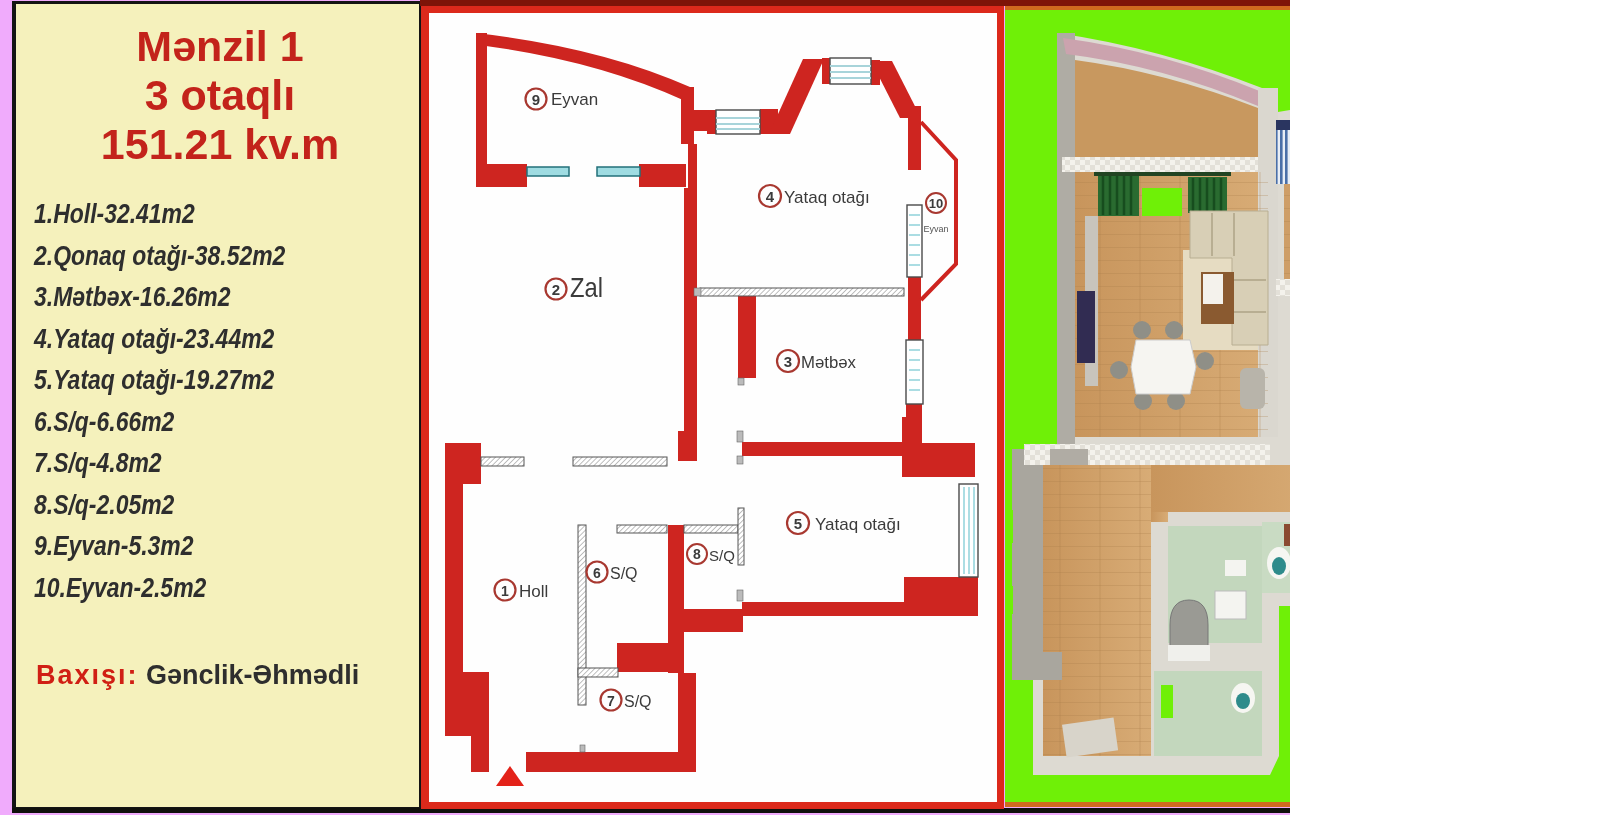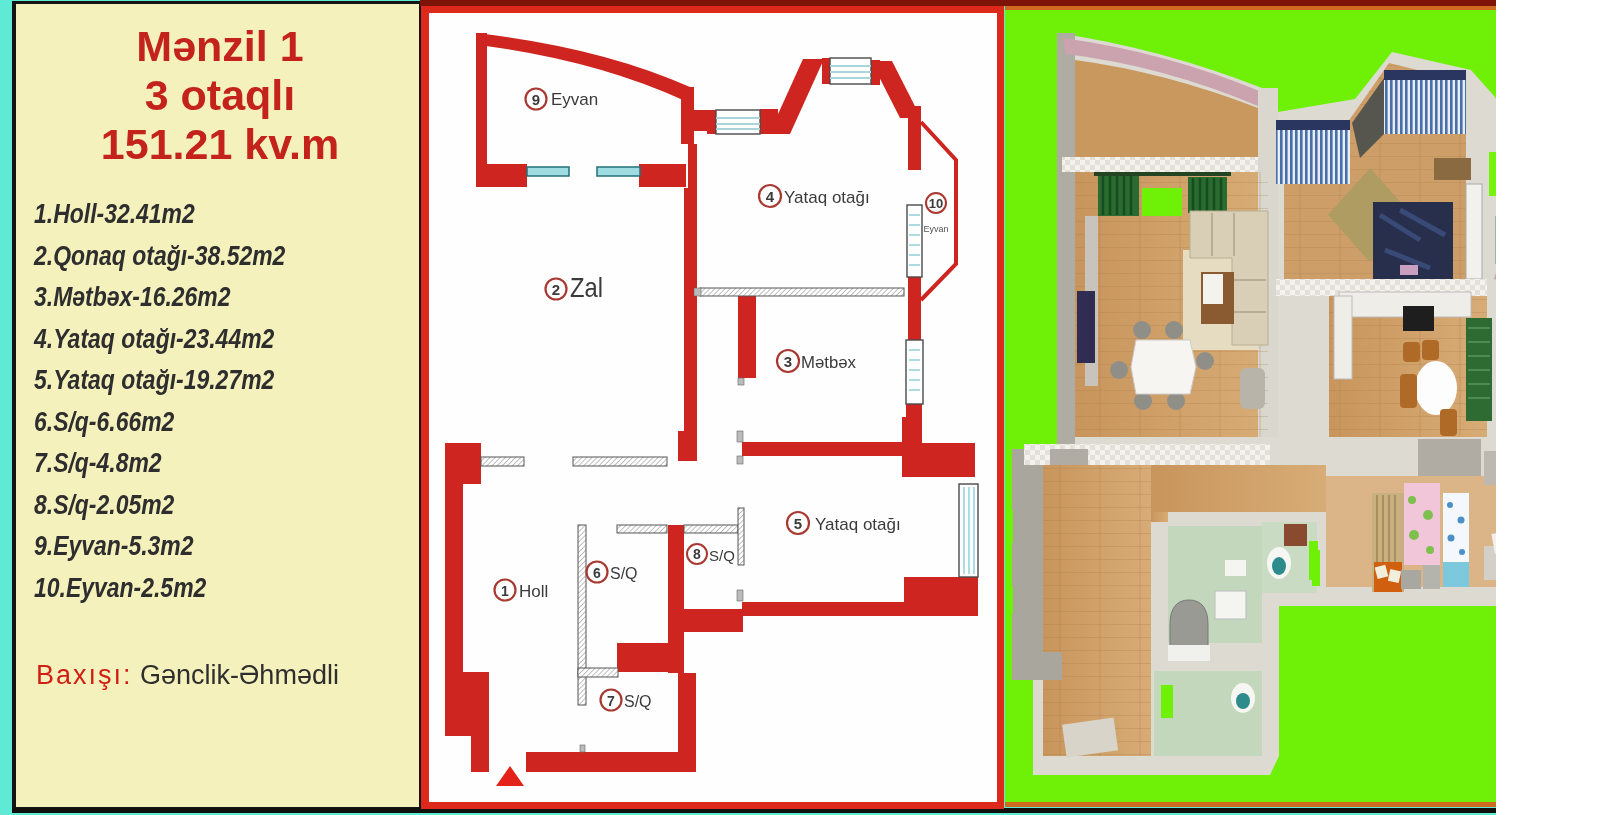--- a/index.html
+++ b/index.html
@@ -1,16 +1,16 @@
 <!DOCTYPE html>
 <html><head>
 <meta charset="utf-8">
 <style>
   html,body{margin:0;padding:0;}
-  .page{position:relative;width:1496px;height:815px;background:#5eead4;overflow:hidden;font-family:"Liberation Sans", sans-serif;}
+  .page{position:relative;width:1290px;height:815px;background:#f0abfc;overflow:hidden;font-family:"Liberation Sans", sans-serif;}
   .abs{position:absolute;}
 </style>
 </head>
 <body>
 <div class="page">
 
   <div class="abs" style="left:12px;top:1px;width:403px;height:803px;background:#F5F1BC;border-left:4px solid #141414;border-top:3px solid #141414;border-right:3px solid #141414;border-bottom:4px solid #141414;"></div>
 
   <div class="abs" style="left:20px;top:22px;width:400px;text-align:center;color:#C3231B;font-size:43px;font-weight:bold;line-height:49px;">Mənzil 1<br>3 otaqlı<br>151.21 kv.m</div>
 
@@ -20,21 +20,21 @@
 3.Mətbəx-16.26m2<br>
 4.Yataq otağı-23.44m2<br>
 5.Yataq otağı-19.27m2<br>
 6.S/q-6.66m2<br>
 7.S/q-4.8m2<br>
 8.S/q-2.05m2<br>
 9.Eyvan-5.3m2<br>
 10.Eyvan-2.5m2
   </div>
 
-  <div class="abs" style="left:36px;top:660px;width:380px;font-size:27px;font-weight:normal;color:#2e2e2e;"><span style="color:#D01F14;letter-spacing:2px;">Baxışı:</span> Gənclik-Əhmədli</div>
+  <div class="abs" style="left:36px;top:660px;width:380px;font-size:27px;font-weight:bold;color:#2e2e2e;"><span style="color:#D01F14;letter-spacing:2px;">Baxışı:</span> Gənclik-Əhmədli</div>
 
   <div class="abs" style="left:420px;top:0px;width:1165px;height:6px;background:#7E1408;"></div>
 
   <div class="abs" style="left:1583px;top:6px;width:3px;height:802px;background:#0c0c08;"></div>
 
   <div class="abs" style="left:12px;top:808px;width:1588px;height:5px;background:#10100c;"></div>
 
   <svg class="abs" style="left:420px;top:0px;" width="585" height="815" viewBox="420 0 585 815" xmlns="http://www.w3.org/2000/svg">
     <defs>
       <pattern id="hatch" width="3.6" height="3.6" patternUnits="userSpaceOnUse" patternTransform="rotate(45)">

